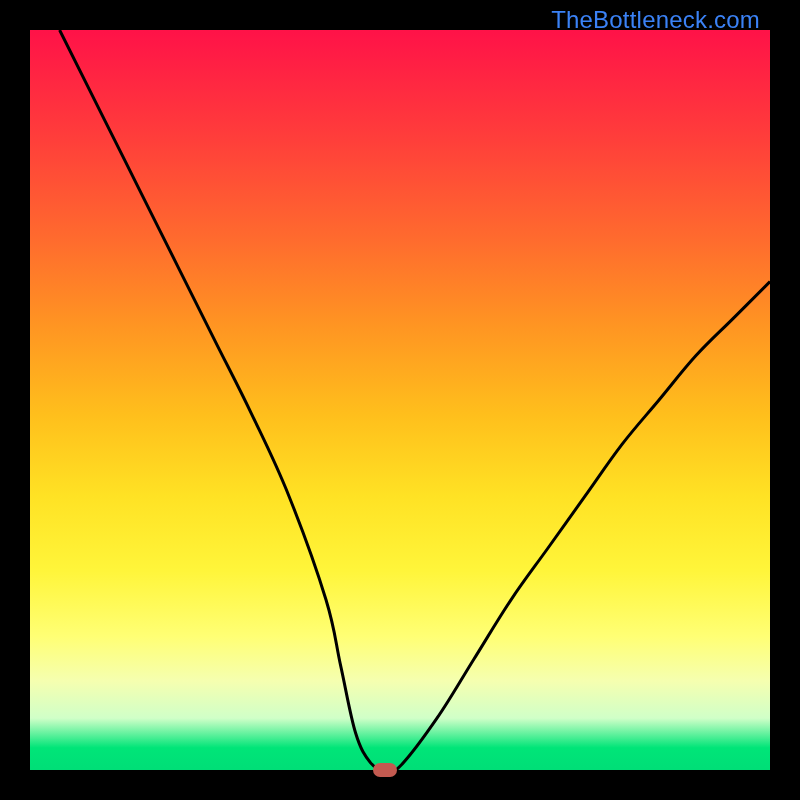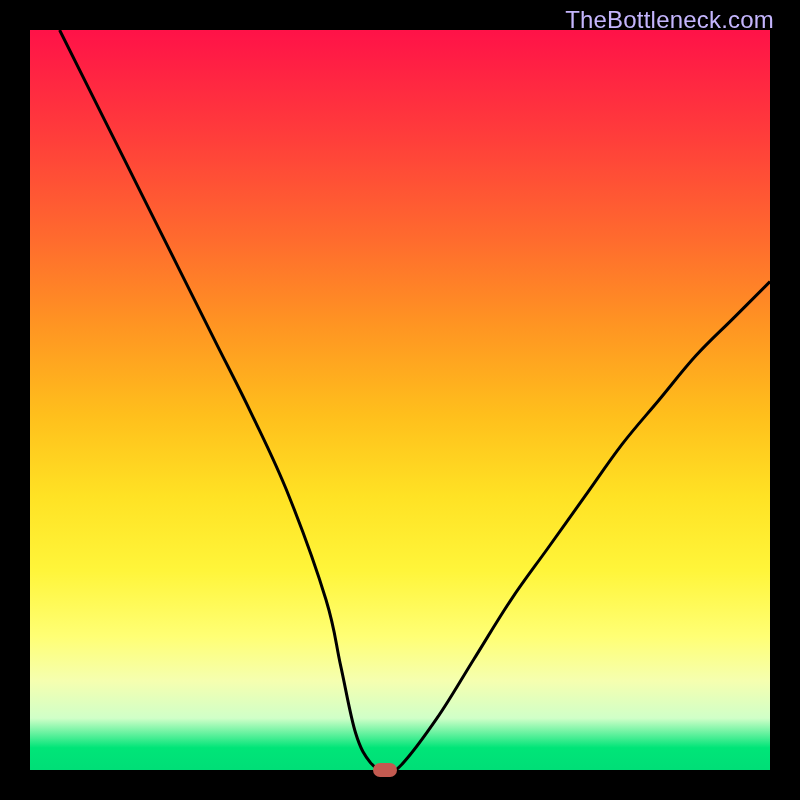--- a/index.html
+++ b/index.html
@@ -28,22 +28,22 @@
       #ffff75 82%,
       #f5ffb0 88%,
       #d0ffc8 93%,
       #00e578 97%,
       #00de77 100%
     );
   }
   .watermark {
     position: absolute;
     top: 6px;
-    right: 26px;
-    color: #c4b5fd;
+    right: 40px;
+    color: #3b82f6;
     font-size: 24px;
     font-weight: 500;
     letter-spacing: 0.2px;
   }
   svg.curve {
     position: absolute;
     left: 0;
     top: 0;
     width: 740px;
     height: 740px;

